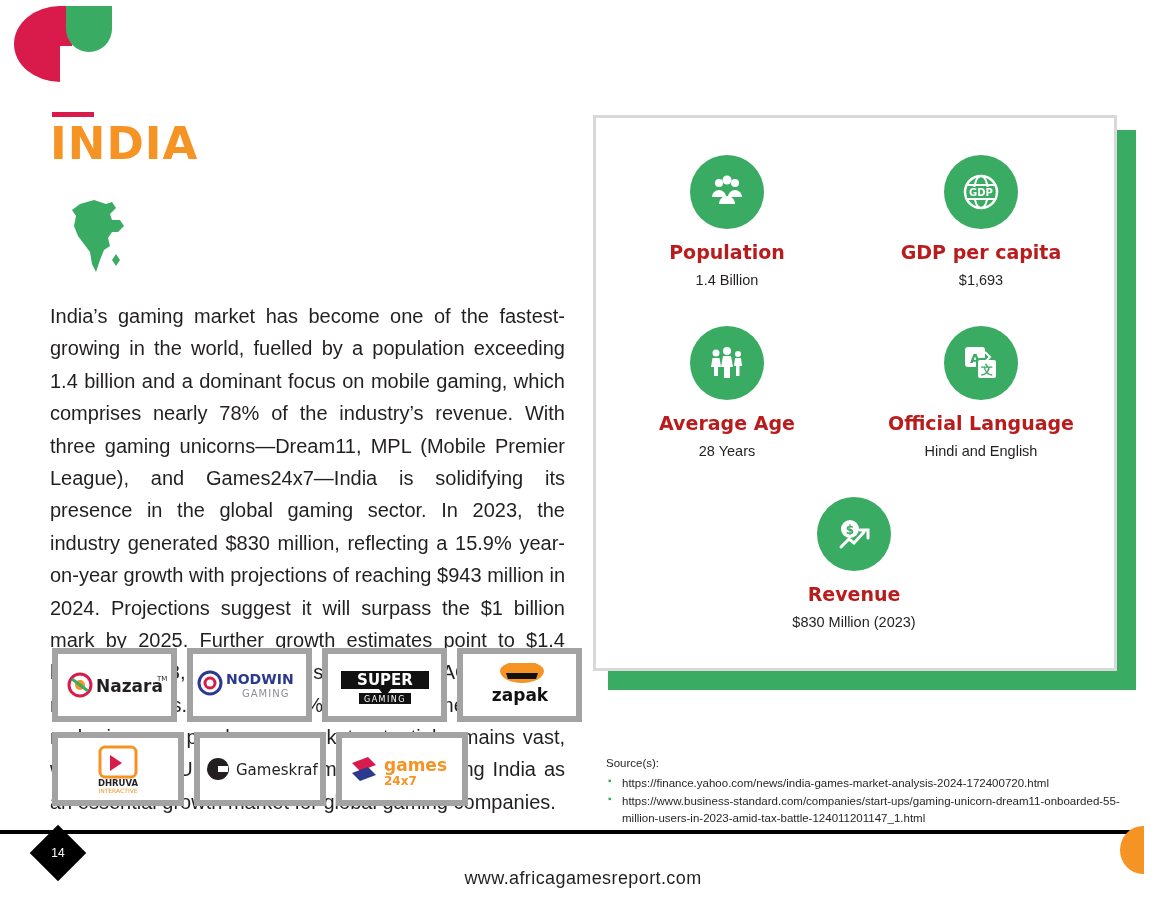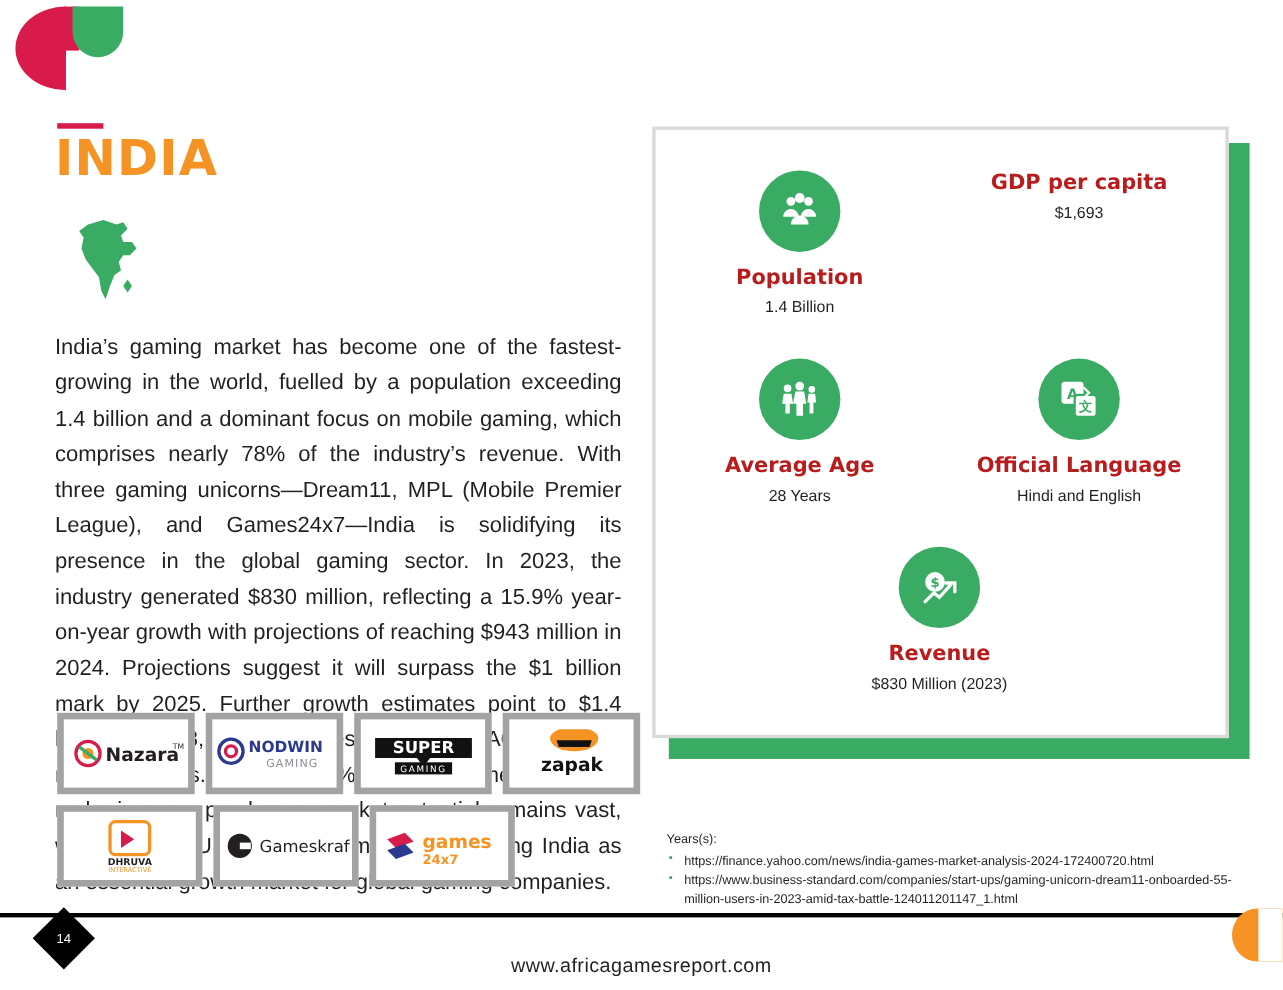--- a/index.html
+++ b/index.html
@@ -348,20 +348,29 @@
       <path d="M6 26c0-4 3.5-7 7-7s7 3 7 7z" fill="#fff"></path>
       <path d="M22 26c0-4 3.5-7 7-7s7 3 7 7z" fill="#fff"></path>
       <path d="M13 33c0-4.5 3.6-8 8-8s8 3.5 8 8z" fill="#fff"></path>
     </svg>
   </div>
   <div class="label">Population</div>
   <div class="value">1.4 Billion</div>
 </div>
 
 <div class="stat stat-gdp">
+  <div class="circle">
+    <svg width="44" height="44" viewBox="0 0 44 44">
+      <circle cx="22" cy="22" r="16" fill="none" stroke="#fff" stroke-width="2.5"></circle>
+      <ellipse cx="22" cy="22" rx="7" ry="16" fill="none" stroke="#fff" stroke-width="2"></ellipse>
+      <path d="M7 15h30M7 29h30" stroke="#fff" stroke-width="2"></path>
+      <rect x="8" y="17" width="28" height="11" fill="#3aab63"></rect>
+      <text x="22" y="26" text-anchor="middle" font-family="DejaVu Sans, sans-serif" font-size="10" font-weight="bold" fill="#fff">GDP</text>
+    </svg>
+  </div>
   <div class="label">GDP per capita</div>
   <div class="value">$1,693</div>
 </div>
 
 <div class="stat stat-age">
   <div class="circle">
     <svg width="42" height="42" viewBox="0 0 42 42">
       <circle cx="10" cy="11" r="3.5" fill="#fff"></circle>
       <path d="M6.5 16h7l1.5 9h-3v9h-4v-9h-3z" fill="#fff"></path>
       <circle cx="21" cy="9" r="4" fill="#fff"></circle>
@@ -395,21 +404,21 @@
       <text x="17" y="21" text-anchor="middle" font-family="DejaVu Sans, sans-serif" font-size="12" font-weight="bold" fill="#3aab63">$</text>
       <path d="M8 34l8-8 5 4 10-11" fill="none" stroke="#fff" stroke-width="3" stroke-linecap="round"></path>
       <path d="M27 17h8v8" fill="none" stroke="#fff" stroke-width="3" stroke-linecap="round"></path>
     </svg>
   </div>
   <div class="label">Revenue</div>
   <div class="value">$830 Million (2023)</div>
 </div>
 
 <div class="sources">
-  <div class="src-title">Years(s):</div>
+  <div class="src-title">Source(s):</div>
   <ul>
     <li>https://finance.yahoo.com/news/india-games-market-analysis-2024-172400720.html</li>
     <li>https://www.business-standard.com/companies/start-ups/gaming-unicorn-dream11-onboarded-55-million-users-in-2023-amid-tax-battle-124011201147_1.html</li>
   </ul>
 </div>
 
 <div class="footer-bar"></div>
 <div class="page-num-shape"></div>
 <div class="page-num">14</div>
 <div class="footer-url">www.africagamesreport.com</div>

